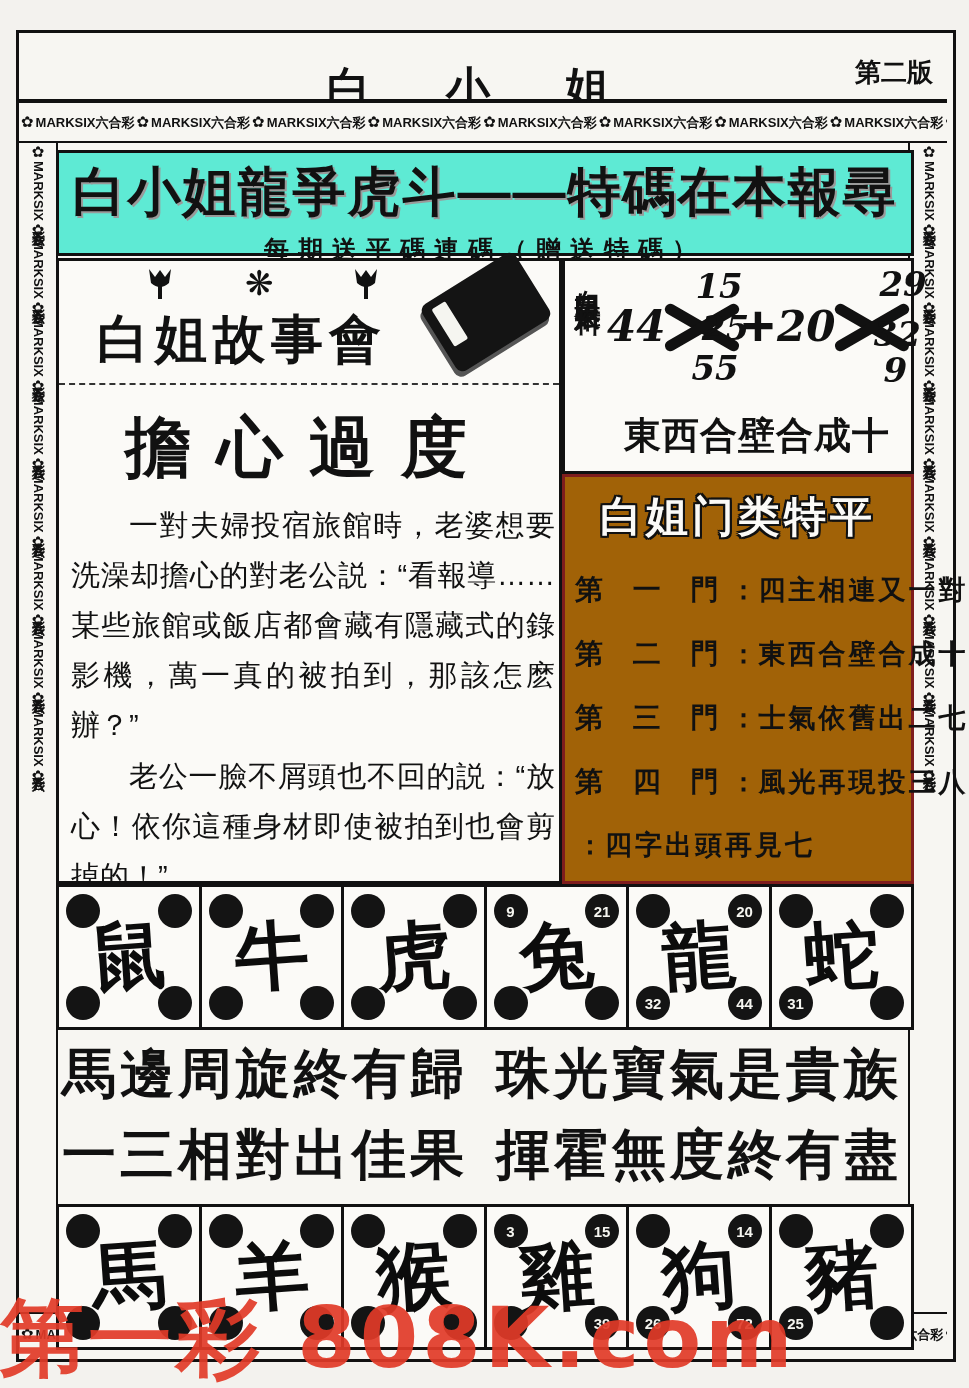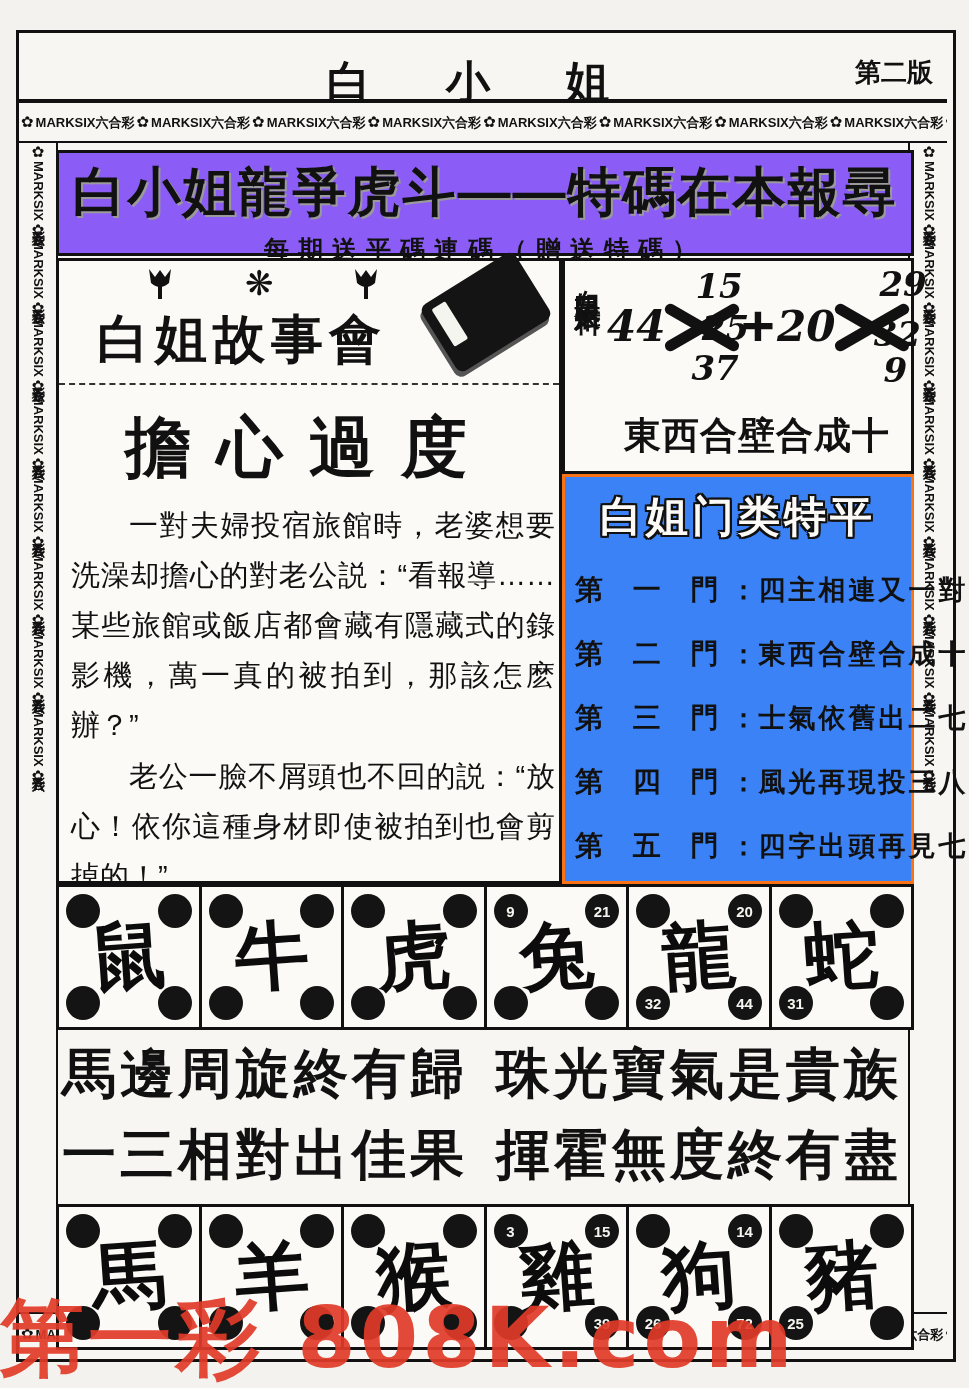--- a/index.html
+++ b/index.html
@@ -7,33 +7,33 @@
     width:969px;height:1388px;position:relative;overflow:hidden;
     background:#f3f2ee;
     font-family:"Liberation Sans","DejaVu Sans",sans-serif;
     color:#111;
   }
   .abs{position:absolute;}
   
   .frame{left:16px;top:30px;width:934px;height:1326px;border:3px solid #111;background:#f7f6f2;}
   .titleband{left:19px;top:33px;width:928px;height:66px;border-bottom:4px solid #111;background:#f7f6f2;}
   .paper-title{width:100%;text-align:center;font-size:44px;font-weight:700;letter-spacing:30px;
-    font-family:"DejaVu Serif","Liberation Serif",serif;margin-top:20px;}
+    font-family:"DejaVu Serif","Liberation Serif",serif;margin-top:26px;}
   .edition{position:absolute;right:14px;top:22px;font-size:26px;font-weight:700;
     font-family:"DejaVu Serif",serif;}
   .marks{overflow:hidden;white-space:nowrap;background:#f7f6f2;font-weight:700;font-size:13px;
     letter-spacing:0;color:#111;}
   .marks-top{left:19px;top:103px;width:928px;height:38px;border-bottom:2px solid #111;line-height:38px;}
   .marks-bottom{left:19px;top:1312px;width:928px;height:41px;border-top:2px solid #111;line-height:40px;}
   .marks-side{width:37px;top:143px;height:1169px;writing-mode:vertical-rl;line-height:36px;text-align:left;}
   .marks-left{left:19px;border-right:2px solid #111;}
   .marks-right{left:908px;border-left:2px solid #111;}
   .flower{font-size:15px;margin:0 2px;}
   
-  .headline-box{left:56px;top:150px;width:852px;height:100px;border:3px solid #111;text-align:center;background:#8b5cf6;}
+  .headline-box{left:56px;top:150px;width:852px;height:100px;border:3px solid #111;text-align:center;background:#5eead4;}
   .headline-main{font-size:53px;font-weight:900;letter-spacing:2px;margin-top:4px;white-space:nowrap;
     text-shadow:2px 2px 0 #9a9a9a;}
   .headline-sub{font-size:25px;font-weight:900;letter-spacing:9px;margin-top:4px;}
   
   .story-box{left:56px;top:258px;width:500px;height:620px;border:3px solid #111;background:#fbfaf7;}
   .story-header{position:relative;height:122px;border-bottom:2px dashed #333;}
   .tulip{position:absolute;width:30px;height:34px;}
   .tulip svg{width:100%;height:100%;}
   .sparkle{position:absolute;font-size:34px;color:#111;}
   .masthead{position:absolute;left:38px;top:44px;font-size:52px;font-weight:900;letter-spacing:6px;}
@@ -54,21 +54,21 @@
   .bignum{font-size:42px;}
   .xgroup{position:relative;width:92px;height:104px;margin:0 4px;}
   .xbar{position:absolute;left:-14%;top:46%;width:128%;height:11px;background:#111;border-radius:6px;}
   .xbar1{transform:rotate(30deg);}
   .xbar2{transform:rotate(-30deg);}
   .gnum{position:absolute;font-family:"DejaVu Serif",serif;font-style:italic;font-weight:900;font-size:34px;}
   .plus{font-size:58px;font-weight:900;margin:0 2px;line-height:1;}
   .tips-slogan{position:absolute;left:42px;right:4px;bottom:10px;text-align:center;
     font-size:37px;font-weight:900;letter-spacing:1px;white-space:nowrap;}
   
-  .doors-box{left:562px;top:474px;width:346px;height:404px;border:3px solid #f97316;background:#3b82f6;}
+  .doors-box{left:562px;top:474px;width:346px;height:404px;border:3px solid #7f1d1d;background:#a16207;}
   .doors-title{text-align:center;margin-top:12px;font-size:42px;font-weight:900;letter-spacing:4px;
     color:#fbfaf7;
     text-shadow:2px 0 #111,-2px 0 #111,0 2px #111,0 -2px #111,2px 2px #111,-2px -2px #111,2px -2px #111,-2px 2px #111;}
   .door-row{display:flex;align-items:baseline;padding:0 10px;margin-top:26px;}
   .door-label{font-size:28px;font-weight:700;letter-spacing:10px;white-space:nowrap;
     font-family:"DejaVu Serif",serif;}
   .door-colon{font-size:26px;font-weight:900;margin:0 2px;}
   .door-text{font-size:27px;font-weight:700;letter-spacing:3px;white-space:nowrap;
     font-family:Liberation Serif, serif;}
   
@@ -141,21 +141,21 @@
 
 <div class="abs tips-box">
   <div class="tips-side">白姐最后来料</div>
   <div class="tips-numbers">
     <span class="hand bignum">44</span>
     <span class="xgroup">
       <span class="xbar xbar1"></span>
       <span class="xbar xbar2"></span>
       <span class="gnum" style="left:26px;top:-8px;">15</span>
       <span class="gnum" style="right:-14px;top:34px;">25</span>
-      <span class="gnum" style="left:22px;bottom:-10px;">37</span>
+      <span class="gnum" style="left:22px;bottom:-10px;">55</span>
     </span>
     <span class="plus">+</span>
     <span class="hand bignum">20</span>
     <span class="xgroup">
       <span class="xbar xbar1"></span>
       <span class="xbar xbar2"></span>
       <span class="gnum" style="left:40px;top:-10px;">29</span>
       <span class="gnum" style="right:-16px;top:40px;">32</span>
       <span class="gnum" style="left:44px;bottom:-12px;">9</span>
     </span>
@@ -179,21 +179,20 @@
     <span class="door-label">第 三 門</span>
       <span class="door-colon">：</span>
       <span class="door-text">士氣依舊出二七</span>
   </div>
   <div class="door-row">
     <span class="door-label">第 四 門</span>
       <span class="door-colon">：</span>
       <span class="door-text">風光再現投三八</span>
   </div>
   <div class="door-row">
-    <span class="door-label">第 五 門</span>
       <span class="door-colon">：</span>
       <span class="door-text">四字出頭再見七</span>
   </div>
 </div>
 
 <div class="abs strip strip1" id="strip1">
     <div class="cell">
       <div class="coin tl"></div>
       <div class="coin tr"></div>
       <div class="coin bl"></div>

